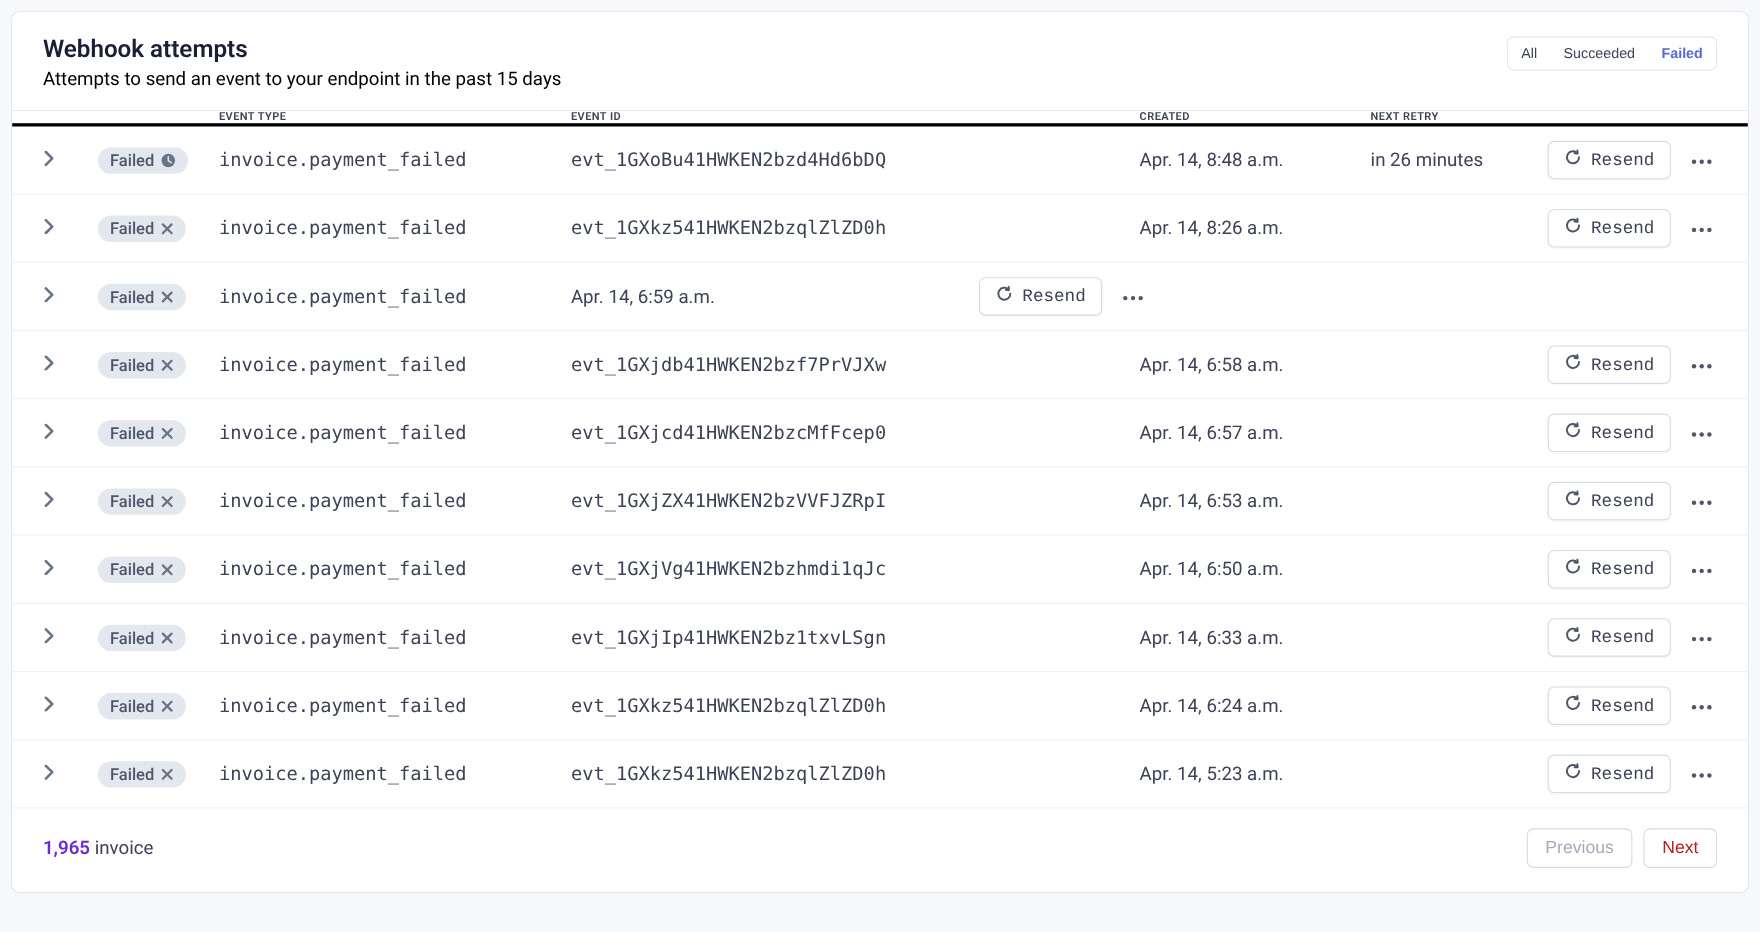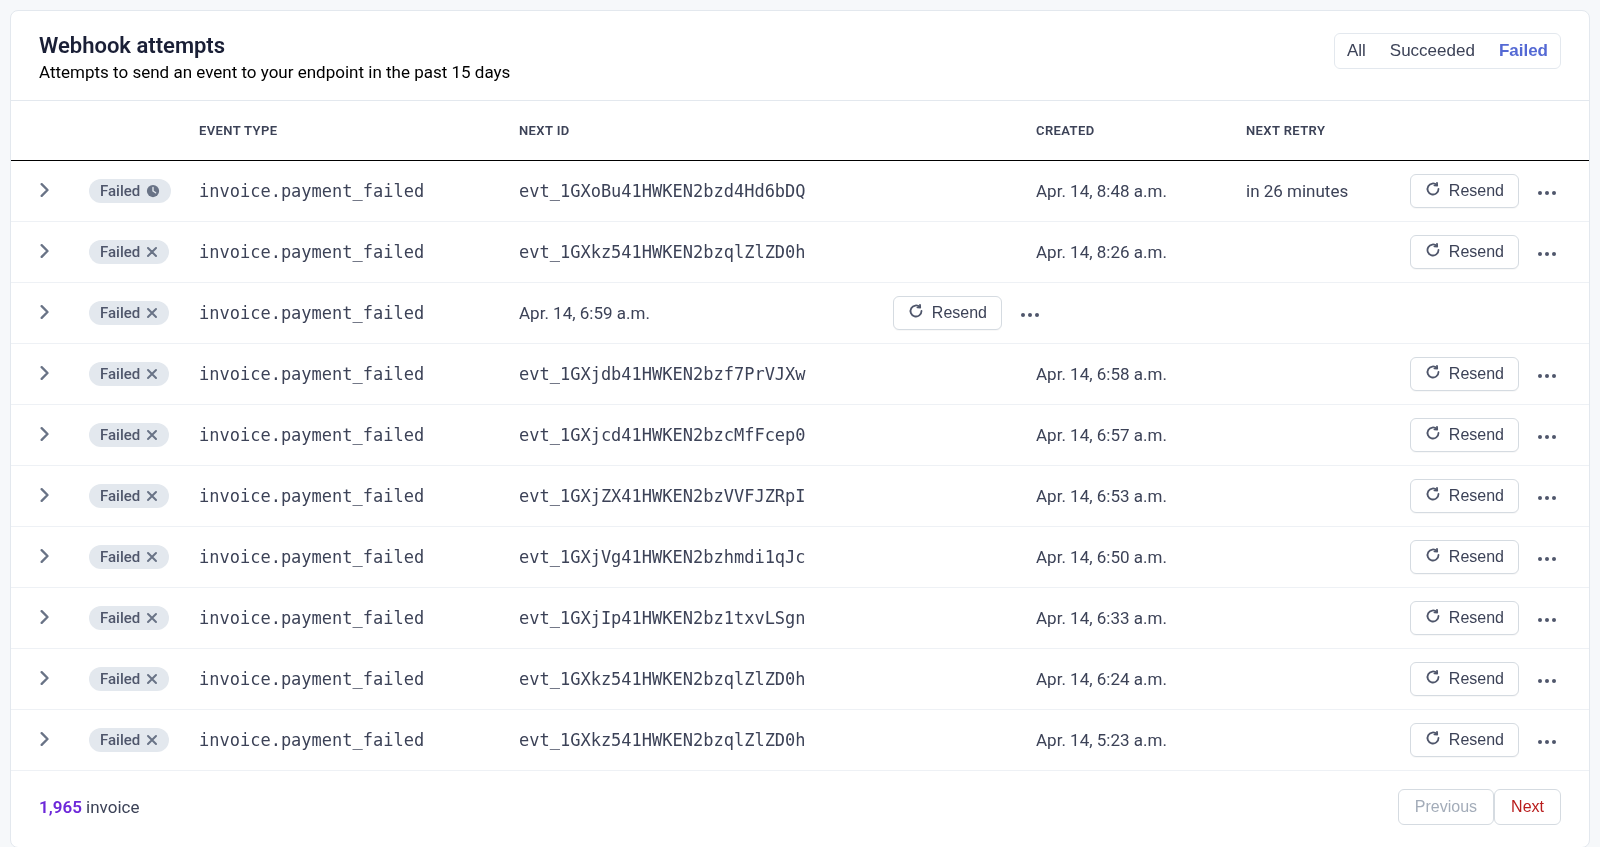--- a/index.html
+++ b/index.html
@@ -34,38 +34,38 @@
   }
   .filters {
     display: flex;
     border: 1px solid #e3e8ee;
     border-radius: 6px;
     overflow: hidden;
     background: #fff;
   }
   .filter-btn {
     padding: 7px 12px;
-    font-size: 17px;
+    font-size: 13px;
     color: #3c4257;
     cursor: pointer;
     border: none;
     background: transparent;
   }
   .filter-btn.active {
     color: #5469d4;
     font-weight: 600;
   }
   .table-header {
     display: flex;
     align-items: center;
-    padding: 22px 28px;
+    padding: 0 28px;
     border-top: 1px solid #e3e8ee;
-    border-bottom: 1px solid #000000;
+    border-bottom: 3px solid #000000;
     background: #fff;
-    font-size: 13px;
+    font-size: 10px;
     letter-spacing: 0.4px;
     color: #3c4257;
     font-weight: 600;
   }
   .col-expand { width: 50px; flex: 0 0 50px; }
   .col-status { width: 110px; flex: 0 0 110px; }
   .col-type { width: 320px; flex: 0 0 320px; }
   .col-id { flex: 1 1 auto; }
   .col-created { width: 210px; flex: 0 0 210px; }
   .col-retry { width: 135px; flex: 0 0 135px; }
@@ -104,41 +104,42 @@
     align-items: center;
     gap: 8px;
     border: 1px solid #d5dbe1;
     background: #fff;
     border-radius: 6px;
     padding: 6px 14px;
     font-size: 16px;
     color: #3c4257;
     cursor: pointer;
     box-shadow: 0 1px 1px rgba(0,0,0,0.03);
+    font-family: Liberation Mono, monospace;
   }
   .more-btn {
     border: none;
     background: transparent;
     cursor: pointer;
     color: #4f566b;
     padding: 4px;
     display:inline-flex;
   }
   .footer {
     display: flex;
     justify-content: space-between;
     align-items: center;
     padding: 18px 28px 22px 28px;
   }
   .results-count {
     font-size: 17px;
     color: #3c4257;
   }
   .results-count strong { font-weight: 600; color:#6d28d9; }
-  .pager { display:flex; }
+  .pager { display:flex; gap:10px; }
   .pager-btn {
     border: 1px solid #d5dbe1;
     background: #fff;
     border-radius: 6px;
     padding: 8px 16px;
     font-size: 16px;
     color: #b91c1c;
     cursor: pointer;
   }
   .pager-btn[disabled] {
@@ -161,21 +162,21 @@
       <button class="filter-btn">All</button>
       <button class="filter-btn">Succeeded</button>
       <button class="filter-btn active">Failed</button>
     </div>
   </div>
 
   <div class="table-header">
     <div class="col-expand"></div>
     <div class="col-status"></div>
     <div class="col-type">EVENT TYPE</div>
-    <div class="col-id">NEXT ID</div>
+    <div class="col-id">EVENT ID</div>
     <div class="col-created">CREATED</div>
     <div class="col-retry">NEXT RETRY</div>
     <div class="col-actions"></div>
   </div>
 
   <div class="rows-container" id="rows">
       <div class="row">
         <div class="col-expand"><span class="expand-icon">
             <svg width="10" height="14" viewBox="0 0 8 12" fill="none">
               <path d="M2 1 L7 6 L2 11" stroke="currentColor" stroke-width="2" stroke-linecap="round" stroke-linejoin="round"></path>

